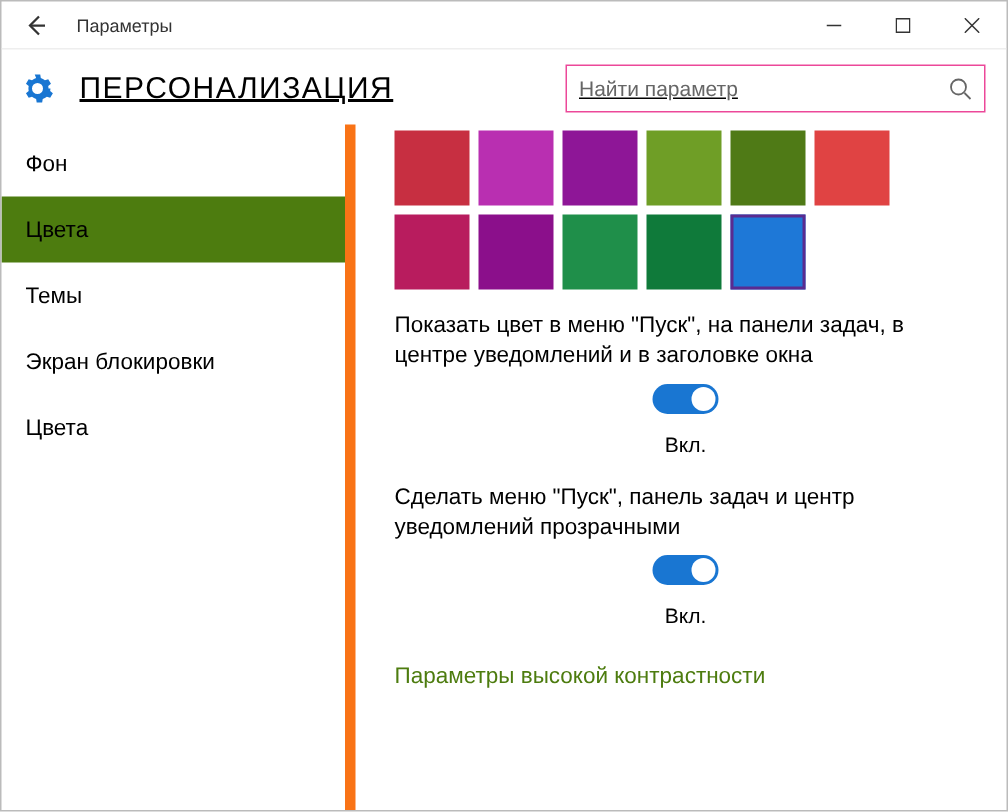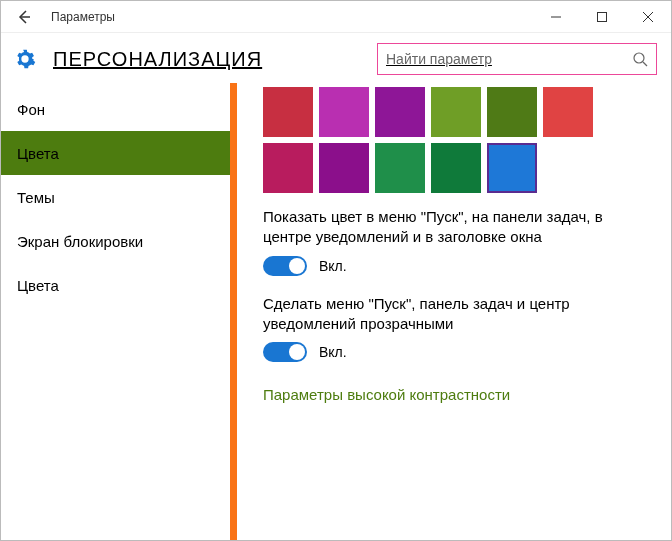--- a/index.html
+++ b/index.html
@@ -20,21 +20,21 @@
   .sidebar { width: 236px; border-right: 7px solid #f97316; padding-top: 4px; }
   .sidebar .item { height: 44px; display: flex; align-items: center; padding: 0 16px; font-size: 15px; cursor: default; }
   .sidebar .item.selected { background: #4d7c0f; }
 
   .content { flex: 1; padding: 4px 20px 16px 26px; overflow: hidden; font-size: 15px; }
   .palette { display: flex; flex-wrap: wrap; gap: 6px; margin-bottom: 14px; width: 332px; }
   .swatch { width: 50px; height: 50px; }
   .swatch.selected { border: 2px solid #5a2b90; }
 
   .setting-label { margin-bottom: 8px; line-height: 1.35; }
-  .toggle-row { display: flex; align-items: center; gap: 12px; margin-bottom: 18px; }
+  .toggle-row { display: flex; align-items: center; gap: 12px; margin-bottom: 18px; flex-direction: column; }
   .toggle { width: 44px; height: 20px; border-radius: 10px; background: #1976d2; position: relative; }
   .toggle::after { content: ""; position: absolute; right: 2px; top: 2px; width: 16px; height: 16px; border-radius: 50%; background: #fff; }
   .toggle-state { font-size: 14px; }
 
   .link { color: #4d7c0f; margin-top: 6px; display: inline-block; }
 </style>
 </head>
 <body>
 
 <div class="titlebar">

